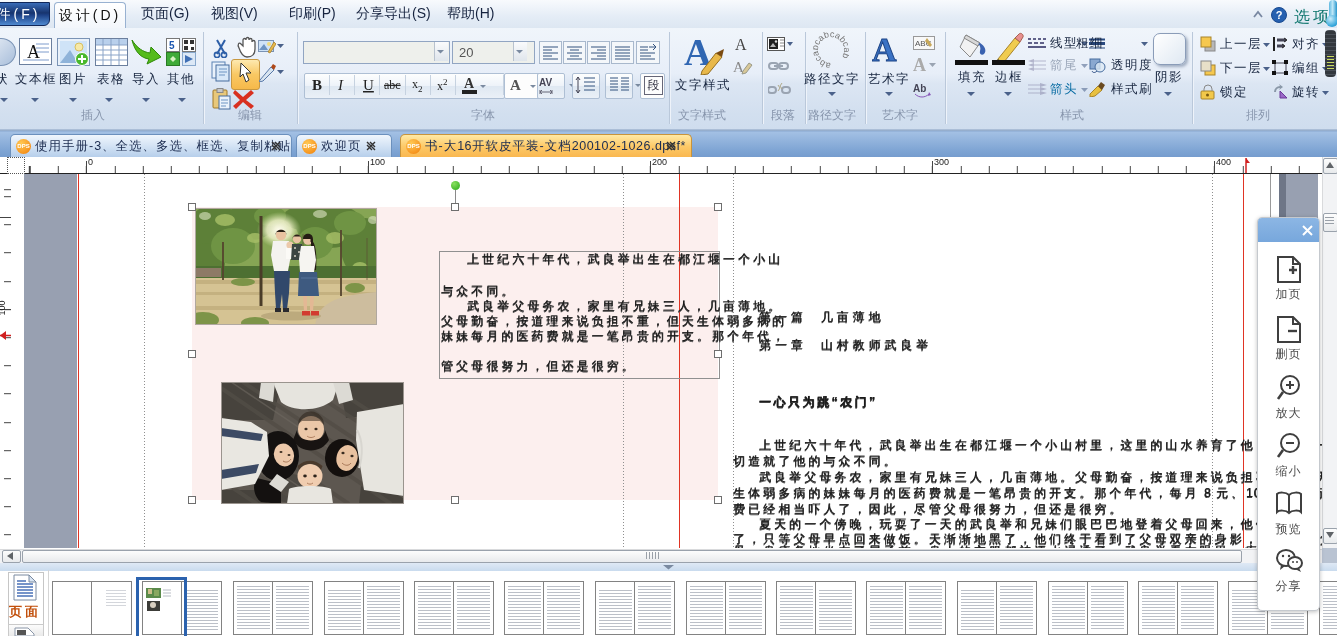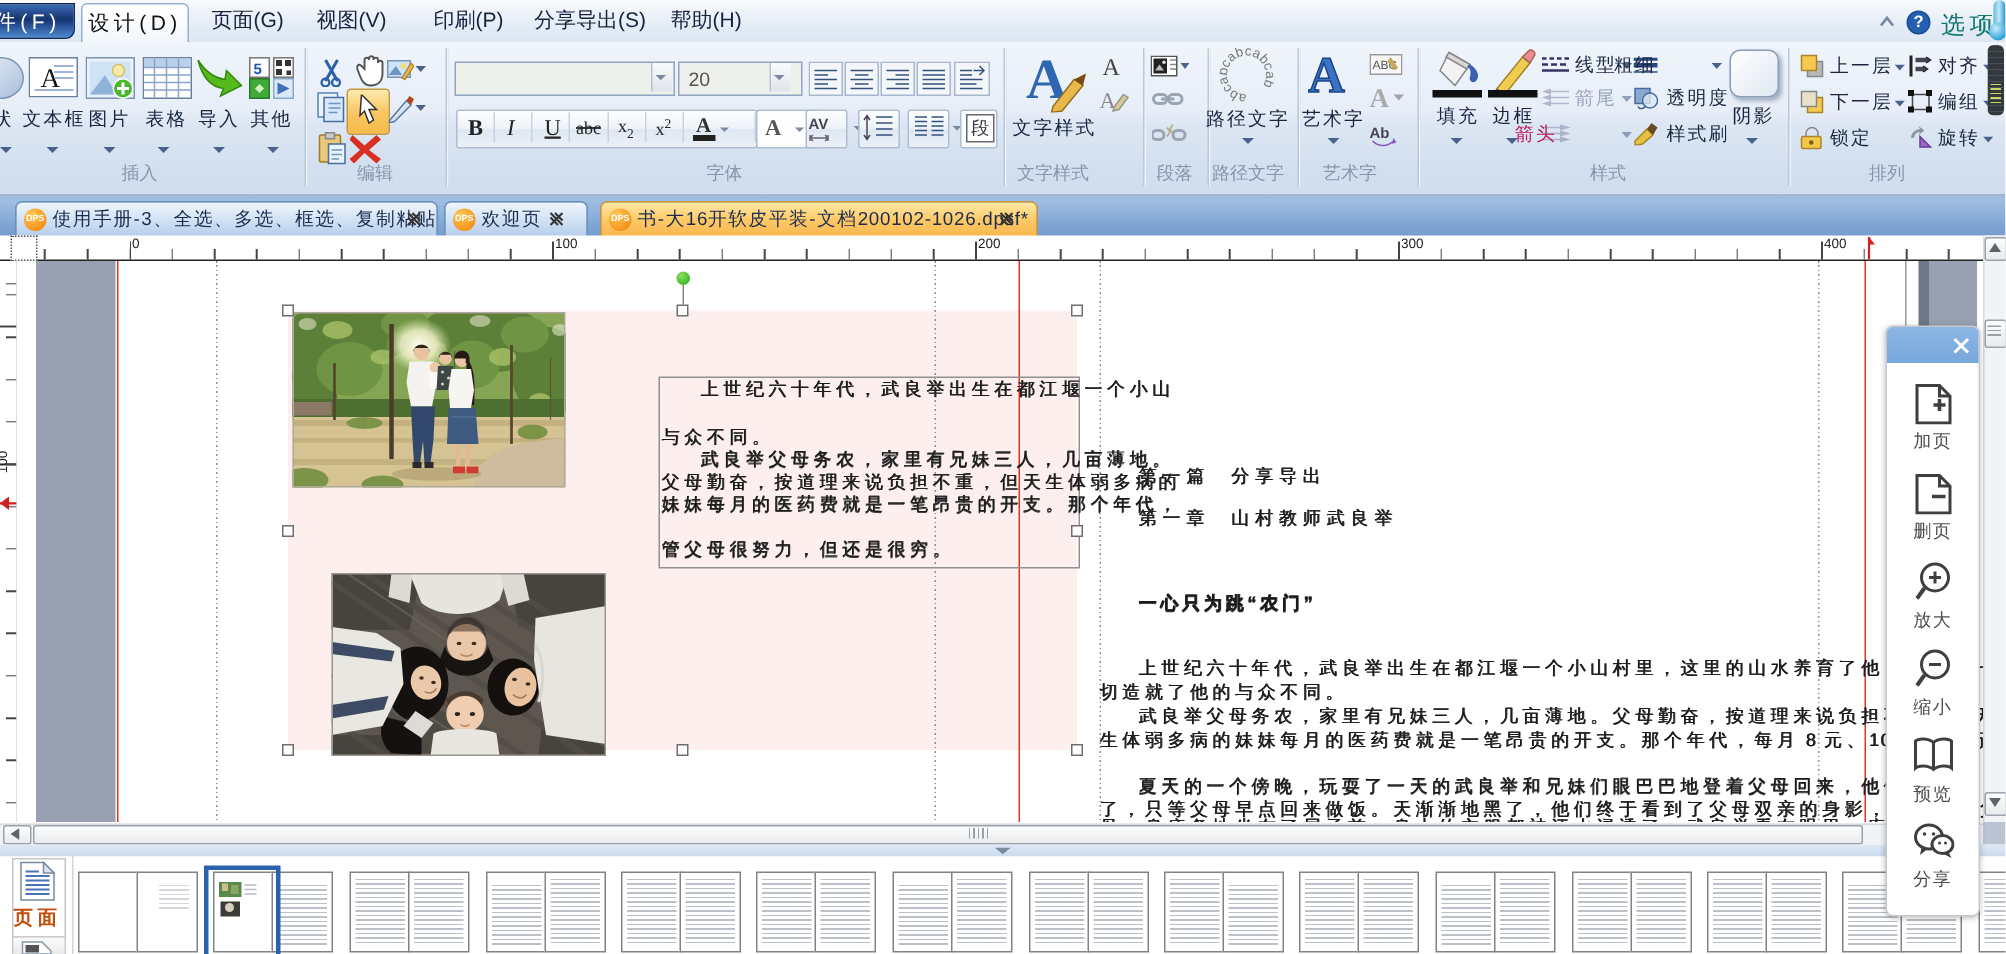--- a/index.html
+++ b/index.html
@@ -383,21 +383,21 @@
     <path d="M6 0 L0 2 L6 4z M6 4 L0 6 L6 8z M6 8 L0 10 L6 12z" fill="#88a"></path>
 </svg>
 <div class="ab biglabel" style="left:1048px;top:59px;width:32px;color:#9aa6b8">箭尾</div>
 <svg class="ab" style="left:1081px;top:64px" width="8" height="5" opacity="0.55">
     <path d="M0 0h7l-3.5 4z" fill="#4a618a"></path>
   </svg>
 <svg class="ab" style="left:1028px;top:83px" width="20" height="13" opacity="0.55">
  <path d="M0 2h14M0 6h14M0 10h14" stroke="#88a"></path>
     <path d="M12 0 L19 2 L12 4z M12 4 L19 6 L12 8z M12 8 L19 10 L12 12z" fill="#88a"></path>
 </svg>
-<div class="ab biglabel" style="left:1008px;top:83px;width:32px;color:#be185d">箭头</div>
+<div class="ab biglabel" style="left:1048px;top:83px;width:32px;color:#0369a1">箭头</div>
 <svg class="ab" style="left:1081px;top:88px" width="8" height="5" opacity="0.55">
     <path d="M0 0h7l-3.5 4z" fill="#4a618a"></path>
   </svg>
 <svg class="ab" style="left:1089px;top:38px" width="18" height="11">
  <path d="M0 1.5h16" stroke="#2a4a80" stroke-width="2"></path>
     <path d="M0 5.5h16" stroke="#2a4a80" stroke-width="3"></path>
     <path d="M0 10h16" stroke="#2a4a80" stroke-width="1"></path>
 </svg>
 <div class="ab biglabel" style="left:1074px;top:37px;width:32px">粗细</div>
 <svg class="ab" style="left:1141px;top:42px" width="8" height="5">
@@ -665,27 +665,28 @@
       <rect x="0.5" y="0.5" width="182" height="121" fill="none" stroke="#9a948e"></rect>
  </svg>
  <div class="ab" style="left:428px;top:77px;width:279px;height:126px;border:1px solid #909090"></div>
  <div class="tl" style="left:456px;top:77px">上世纪六十年代，武良举出生在都江堰一个小山</div>
  <div class="tl" style="left:430px;top:109px">与众不同。</div>
  <div class="tl" style="left:456px;top:124px">武良举父母务农，家里有兄妹三人，几亩薄地。</div>
  <div class="tl" style="left:430px;top:139px">父母勤奋，按道理来说负担不重，但天生体弱多病的</div>
  <div class="tl" style="left:430px;top:154px">妹妹每月的医药费就是一笔昂贵的开支。那个年代，</div>
  <div class="tl" style="left:430px;top:184px">管父母很努力，但还是很穷。</div>
 
- <div class="tl" style="left:748px;top:135px;letter-spacing:3.9px">第一篇<span style="margin-left:14px">分享导出</span></div>
+ <div class="tl" style="left:748px;top:135px;letter-spacing:3.9px">第一篇<span style="margin-left:14px">几亩薄地</span></div>
  <div class="tl" style="left:748px;top:163px;letter-spacing:3.9px">第一章<span style="margin-left:14px">山村教师武良举</span></div>
  <div class="tl" style="left:748px;top:220px;font-weight:bold;letter-spacing:2.5px">一心只为跳“农门”</div>
  <div class="tl" style="left:748px;top:263px">上世纪六十年代，武良举出生在都江堰一个小山村里，这里的山水养育了他，这里的一</div>
  <div class="tl" style="left:722px;top:279px">切造就了他的与众不同。</div>
  <div class="tl" style="left:748px;top:295px">武良举父母务农，家里有兄妹三人，几亩薄地。父母勤奋，按道理来说负担不重，但天</div>
  <div class="tl" style="left:722px;top:311px">生体弱多病的妹妹每月的医药费就是一笔昂贵的开支。那个年代，每月<span style="letter-spacing:1px"> 8 </span>元、<span style="letter-spacing:1px">10 </span>元的医药</div>
+ <div class="tl" style="left:722px;top:327px">费已经相当吓人了，因此，尽管父母很努力，但还是很穷。</div>
  <div class="tl" style="left:748px;top:342px">夏天的一个傍晚，玩耍了一天的武良举和兄妹们眼巴巴地登着父母回来，他们早就饿</div>
  <div class="tl" style="left:722px;top:357px">了，只等父母早点回来做饭。天渐渐地黑了，他们终于看到了父母双亲的身影，回到家，父</div>
  <div class="tl" style="left:722px;top:369px">母一身疲惫地坐在了屋子前，身上的衣服都被汗水浸透了，武良举看在眼里，疼在心里，他</div>
 
  <div class="ab" style="left:444px;top:16px;width:1px;height:17px;background:#8a8a8a"></div>
  <div class="ab" style="left:440px;top:7px;width:9px;height:9px;border-radius:50%;background:radial-gradient(circle at 35% 30%,#8ae060,#28a818)"></div>
 
  <div class="handle" style="left:177px;top:29px"></div>
  <div class="handle" style="left:440px;top:29px"></div>
  <div class="handle" style="left:703px;top:29px"></div>

